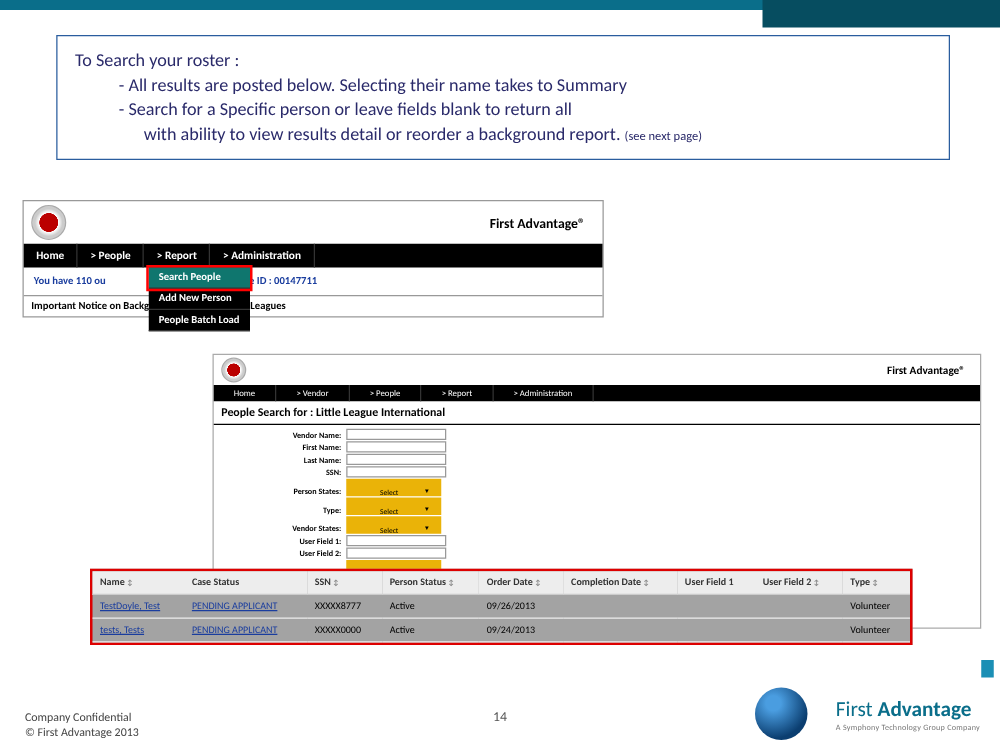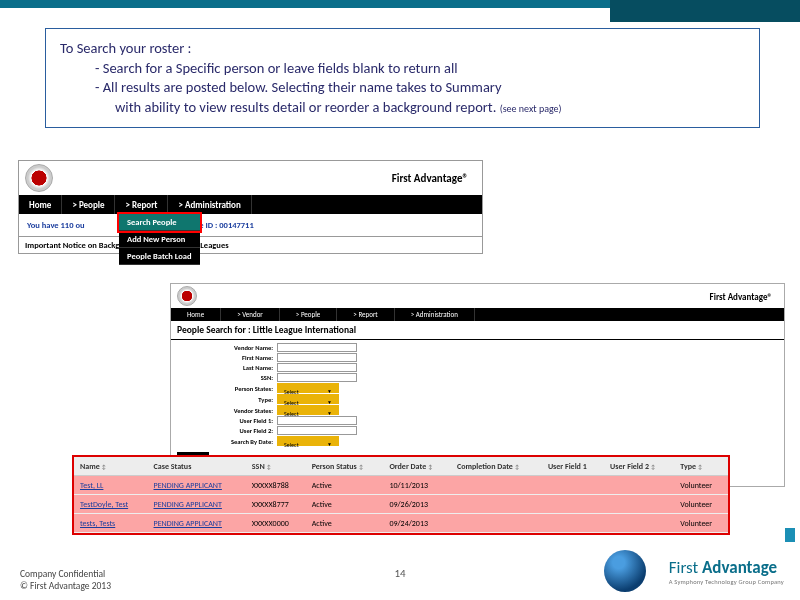--- a/index.html
+++ b/index.html
@@ -27,25 +27,25 @@
   .shot2 .h2 .logo2{width:20px;height:20px;border-radius:50%;background:radial-gradient(circle,#b00 40%,#fff 42%,#ccc 60%);border:1px solid #aaa}
   .shot2 .h2 .fa2{flex:1;text-align:right;font-weight:bold;font-size:9px;padding-right:6px}
   .shot2 .nav2{display:flex;background:#000;color:#fff;font-size:7px}
   .shot2 .nav2 div{padding:2px 16px;border-right:1px solid #333}
   .shot2 .title{font-weight:bold;font-size:9.5px;padding:3px 6px;border-bottom:1px solid #000}
   .shot2 .help{font-size:6px;padding:2px 6px;color:#333}
   .shot2 .form{padding:2px 6px}
   .shot2 .row{display:flex;align-items:flex-end;margin:1px 0}
   .shot2 .lbl{width:100px;text-align:right;padding-right:4px;font-weight:bold;font-size:6.5px}
   .shot2 .inp{width:80px;height:9px;border:1px solid #999;background:#fff}
-  .shot2 .sel{width:62px;height:9px;border:5px solid #eab308;font-size:6px;padding-left:2px;position:relative}
+  .shot2 .sel{width:76px;height:9px;border:7px solid #eab308;font-size:6px;padding-left:20px;position:relative}
   .shot2 .sel::after{content:"▼";position:absolute;right:2px;font-size:5px}
   .shot2 .sbtn{background:#000;color:#fff;font-size:6px;padding:2px 6px;margin:3px 6px;display:inline-block;font-weight:bold}
   .shot2 .found{padding:4px 8px 6px 28px;font-size:7.5px}
-  .results{position:absolute;left:72px;top:455px;width:658px;border:2px solid #d00;background:#fca5a5;font-size:8px}
+  .results{position:absolute;left:72px;top:455px;width:658px;border:2px solid #d00;background:#a3a3a3;font-size:8px}
   .results table{width:100%;border-collapse:collapse}
   .results th{background:#ededed;border-bottom:1px solid #ccc;padding:4px 6px;text-align:left;font-size:8px;color:#333}
   .results td{padding:4px 6px;border-bottom:1px solid #eee;font-size:8px}
   .results a{color:#1a3d9e;text-decoration:underline}
   .arr{font-size:6px;color:#888}
   .footer{position:absolute;bottom:8px;left:20px;font-size:9.5px;color:#444;line-height:1.2}
   .pagenum{position:absolute;bottom:20px;left:0;width:100%;text-align:center;font-size:11px;color:#555}
   .falogo{position:absolute;bottom:8px;right:16px;display:flex;align-items:center;gap:23px}
   .globe{width:42px;height:42px;border-radius:50%;background:radial-gradient(circle at 35% 30%,#4a9de0 15%,#0b3e70 70%)}
   .falogo .t1{font-size:17px;color:#0a6e8a;font-weight:300}
@@ -54,22 +54,22 @@
   .gbar{position:absolute;right:5px;top:528px;width:10px;height:14px;background:#1b8fb5}
 </style>
 </head>
 <body>
 
 <div class="topbar"></div>
 <div class="topbar2"></div>
 
 <div class="instructions">
   <div>To Search your roster :</div>
+  <div class="ind">- All results are posted below.  Selecting their name takes to Summary</div>
   <div class="ind">- Search for a Specific person or leave fields blank to return all</div>
-  <div class="ind">- All results are posted below.  Selecting their name takes to Summary</div>
   <div class="ind2">
     <span>with ability to view results detail or reorder a background report.  </span>
     <span class="small">(see next  page)</span>
   </div>
 </div>
 
 <div class="shot1">
   <div class="hdr">
     <div class="logo"></div>
     <div class="fa">First Advantage®</div>
@@ -164,31 +164,20 @@
       <th><span>Person Status</span> <span class="arr">↕</span></th>
       <th><span>Order Date</span> <span class="arr">↕</span></th>
       <th><span>Completion Date</span> <span class="arr">↕</span></th>
       <th><span>User Field 1</span></th>
       <th><span>User Field 2</span> <span class="arr">↕</span></th>
       <th><span>Type</span> <span class="arr">↕</span></th>
     </tr>
       </thead>
     <tbody id="results-body">
         <tr>
-          <td><a href="#">Test, LL</a></td>
-          <td><a href="#">PENDING APPLICANT</a></td>
-          <td>XXXXX8788</td>
-          <td>Active</td>
-          <td>10/11/2013</td>
-          <td></td>
-          <td></td>
-          <td></td>
-          <td>Volunteer</td>
-        </tr>
-        <tr>
           <td><a href="#">TestDoyle, Test</a></td>
           <td><a href="#">PENDING APPLICANT</a></td>
           <td>XXXXX8777</td>
           <td>Active</td>
           <td>09/26/2013</td>
           <td></td>
           <td></td>
           <td></td>
           <td>Volunteer</td>
         </tr>

